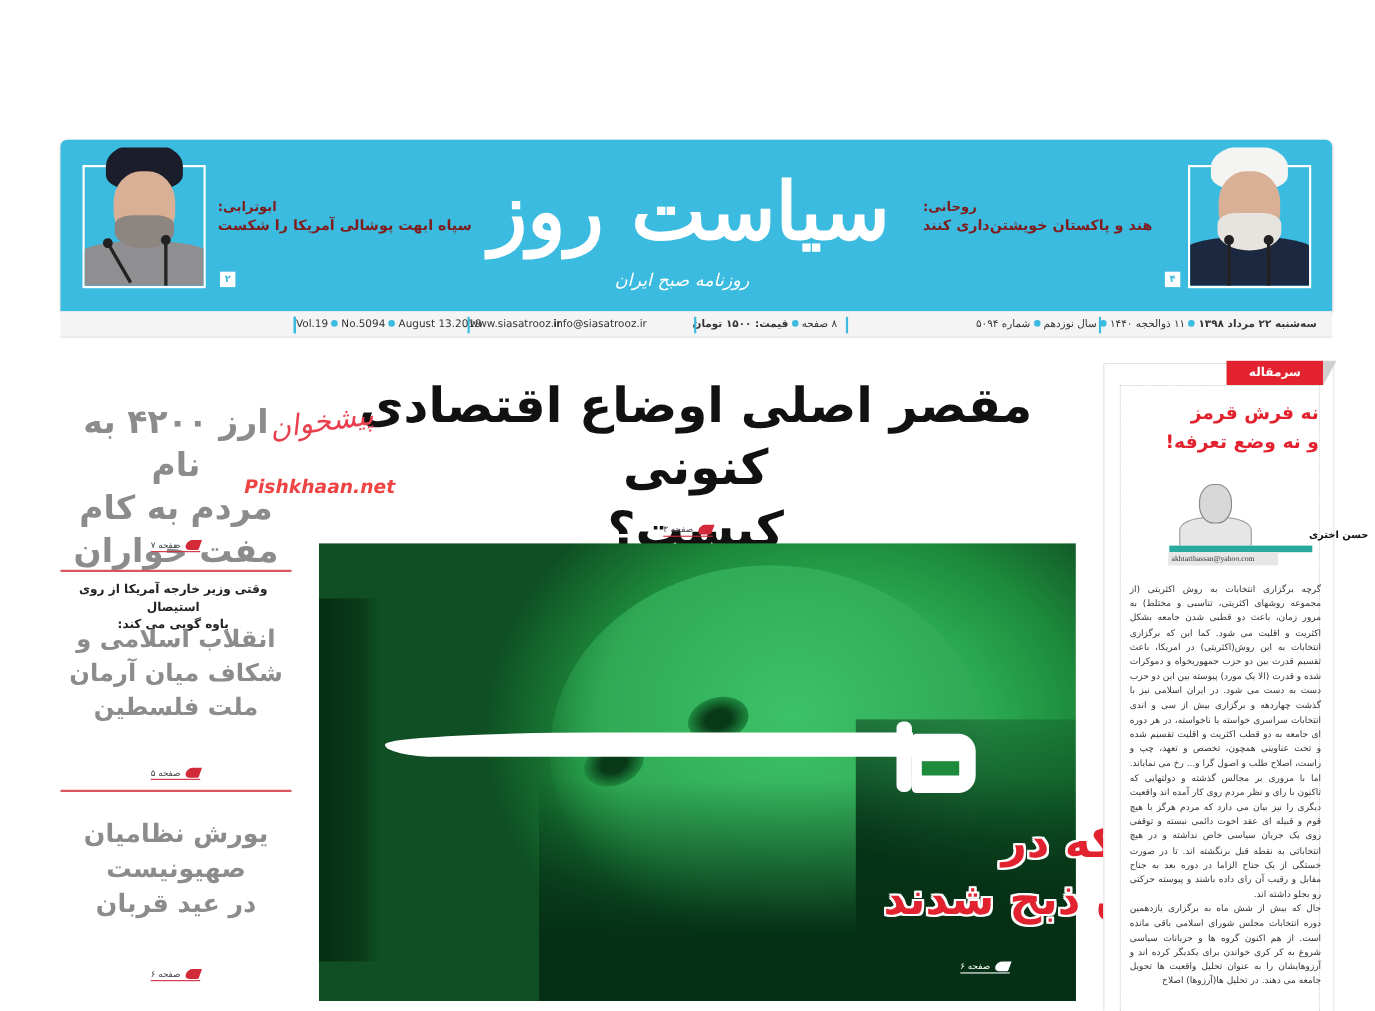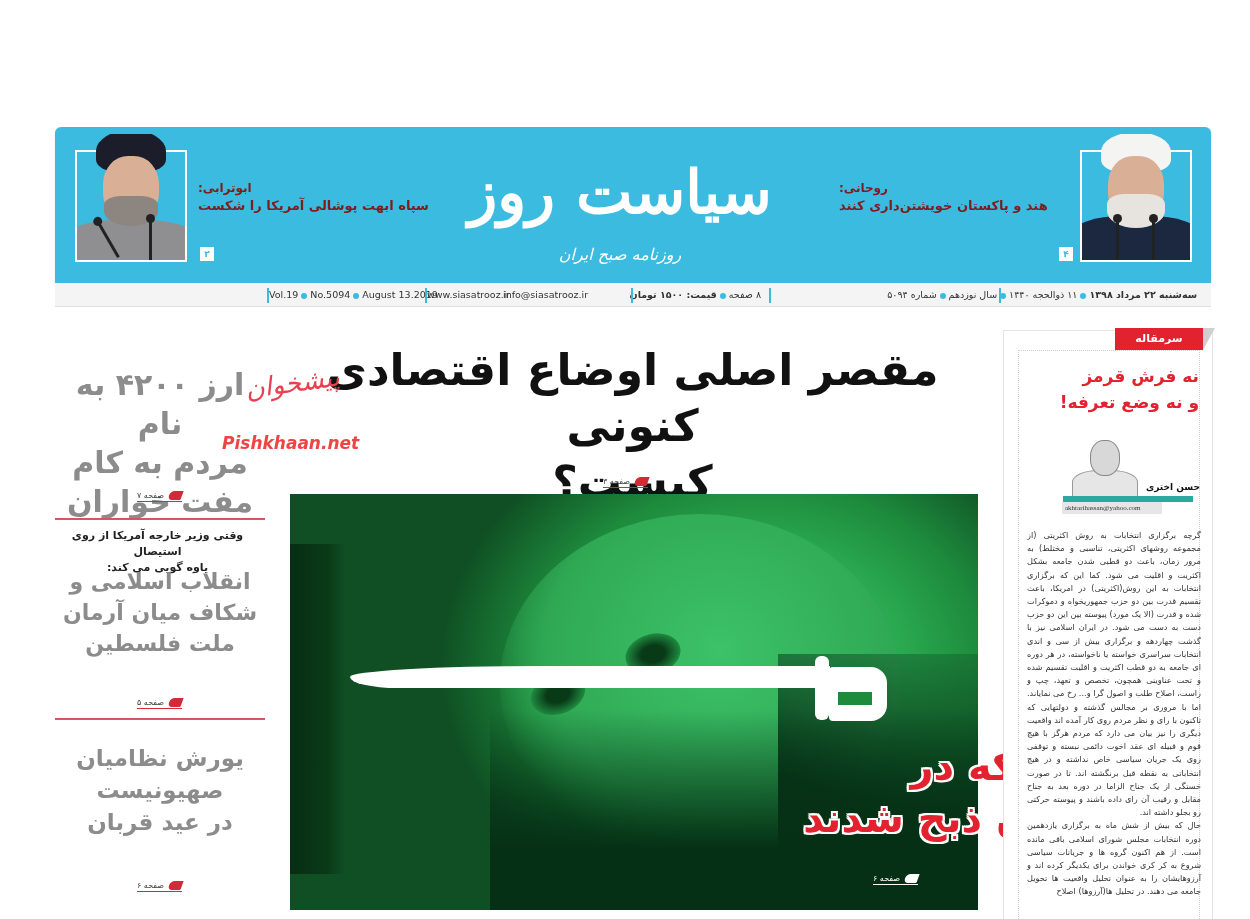--- a/index.html
+++ b/index.html
@@ -59,23 +59,23 @@
   .mast-quote .speaker { font-size: 12px; font-weight: bold; line-height: 18px; }
   .mast-quote .quote { font-size: 13px; font-weight: bold; line-height: 18px; }
   .page-box {
     position: absolute; top: 120px; width: 14px; height: 14px; background: #ffffff;
     color: #3bbbe0; font-size: 9px; font-weight: bold; text-align: center; line-height: 14px;
   }
   .page-box-right { right: 138px; }
   .page-box-left { left: 145px; }
 
   .logo {
-    position: absolute; left: 365px; top: 5px; width: 400px; height: 120px;
-    color: #ffffff; text-align: center;
-    font-family: "DejaVu Serif", serif; font-size: 60px; font-weight: bold; line-height: 120px;
+    position: absolute; left: 354px; top: 5px; width: 400px; height: 120px;
+    color: #ffffff; text-align: right;
+    font-family: "DejaVu Serif", serif; font-size: 72px; font-weight: bold; line-height: 120px;
     letter-spacing: -2px;
   }
   .logo-sub {
     position: absolute; left: 490px; top: 118px; width: 150px; text-align: center;
     color: #ffffff; font-family: "DejaVu Serif", serif; font-style: italic; font-size: 16px;
   }
 
   
   .infobar {
     position: absolute; left: 55px; top: 283px; width: 1156px; height: 24px;
@@ -195,21 +195,21 @@
     position: absolute; left: 1025px; top: 363px; width: 174px; text-align: right;
     color: #e3222f; font-size: 17px; font-weight: bold; line-height: 26px;
   }
   .author-photo {
     position: absolute; left: 1070px; top: 440px; width: 70px; height: 56px; overflow: hidden;
   }
   .author-photo .ah { position: absolute; left: 20px; top: 0; width: 30px; height: 36px; border-radius: 45%; background: #d8d8d8; border: 1px solid #888; }
   .author-photo .ab { position: absolute; left: 2px; top: 30px; width: 66px; height: 30px; border-radius: 40% 40% 0 0; background: #e6e6e6; border: 1px solid #999; }
   .author-bar { position: absolute; left: 1063px; top: 496px; width: 130px; height: 6px; background: #2aa9a0; }
   .author-name {
-    position: absolute; left: 1140px; top: 482px; width: 60px; text-align: right;
+    position: absolute; left: 1184px; top: 482px; width: 60px; text-align: right;
     font-size: 9px; font-weight: bold; color: #111;
   }
   .author-email {
     position: absolute; left: 1062px; top: 502px; width: 100px; height: 12px;
     background: #e6e6e6; font-size: 7px; color: #333; line-height: 12px; text-align: left;
     direction: ltr; padding-left: 3px; font-family: "Liberation Serif", serif;
   }
   .editorial-body {
     position: absolute; left: 1027px; top: 529px; width: 174px; text-align: justify;
     text-align-last: right; font-size: 8.2px; line-height: 13.2px; color: #333;

